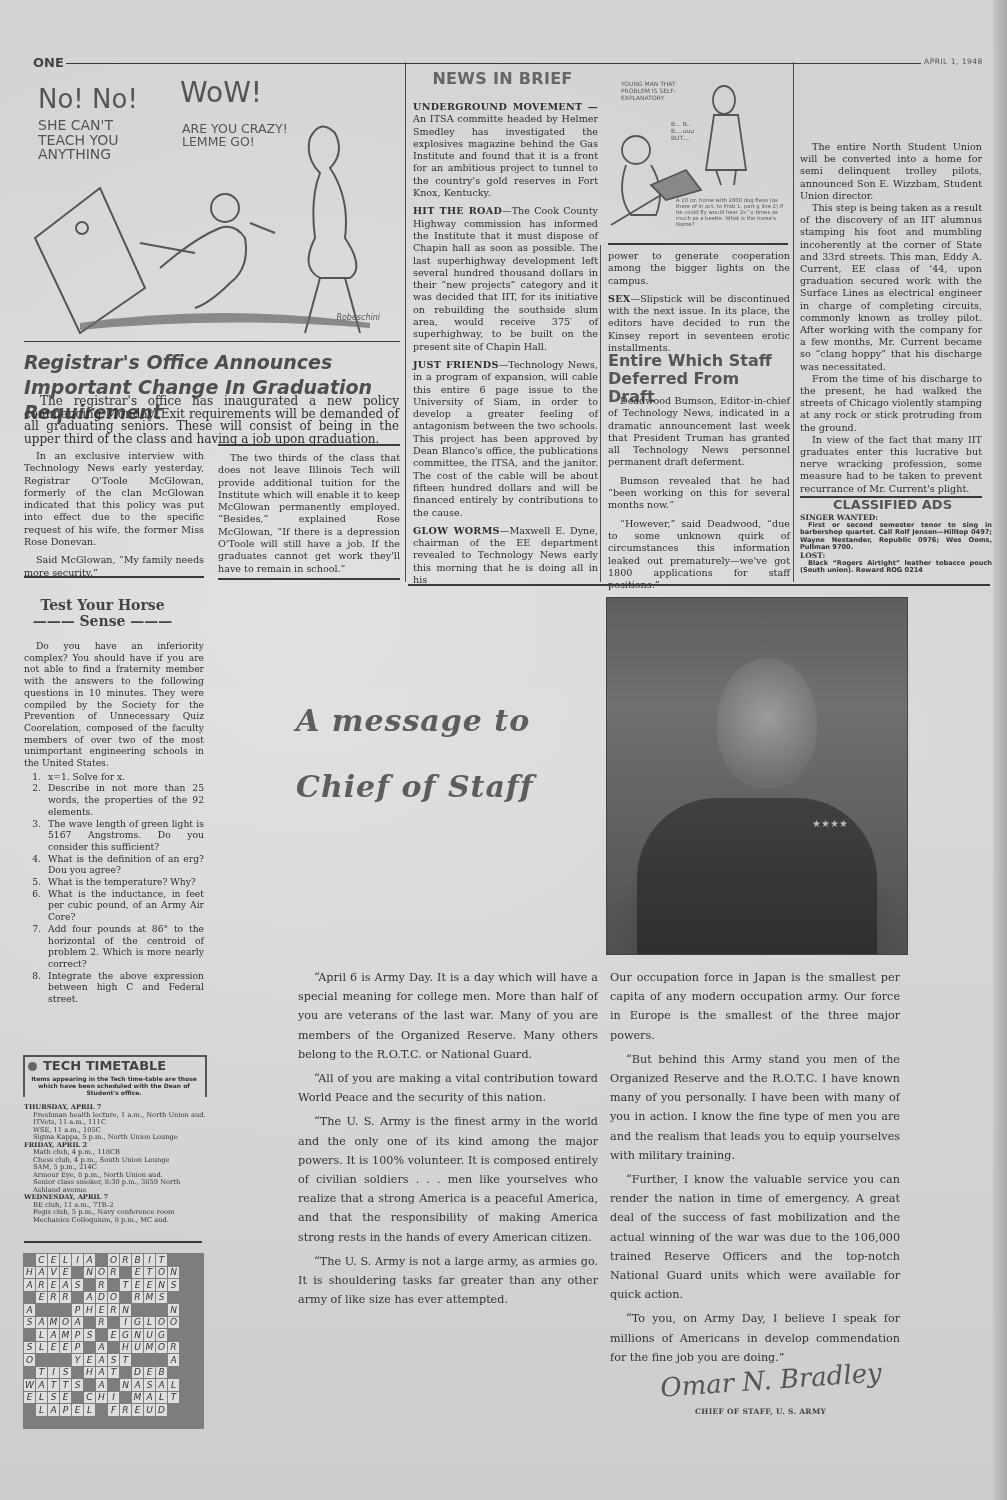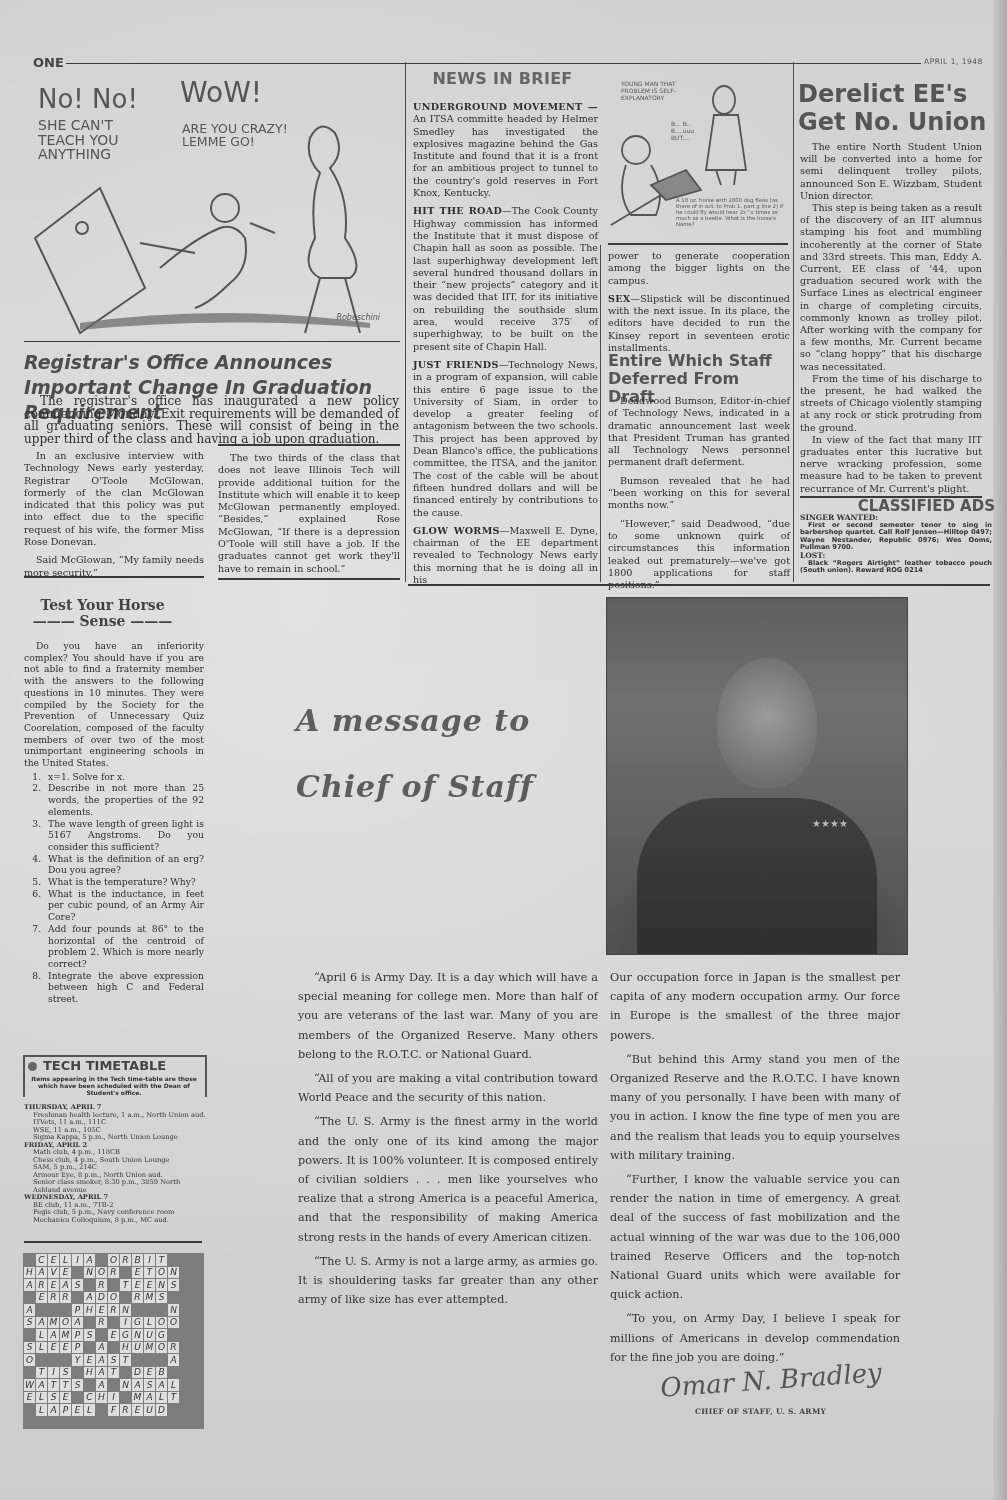--- a/index.html
+++ b/index.html
@@ -38,21 +38,21 @@
   .signature-art { position:absolute; right:10px; bottom:18px; font-family:"DejaVu Sans",sans-serif; font-style:italic; font-size:8px; color:#555; }
 
   .headline-main { left:24px; top:350px; width:380px; font-family:"DejaVu Sans", sans-serif; font-weight:bold; font-style:italic; font-size:19px; line-height:25px; color:#4d4d4d; }
   .lead { left:24px; top:395px; width:375px; font-size:12px; line-height:12.5px; text-align:justify; text-indent:16px; }
 
   .newsbrief-title { left:405px; top:69px; width:195px; text-align:center; font-family:"DejaVu Sans", sans-serif; font-weight:bold; font-size:16px; color:#666; letter-spacing:0.3px; }
 
   .h2 { font-family:"DejaVu Sans", sans-serif; font-weight:bold; color:#555; }
   .derelict { left:798px; top:80px; font-size:24px; line-height:28px; }
   .entire { left:608px; top:352px; font-size:16px; line-height:18px; }
-  .classified { left:790px; top:497px; width:205px; text-align:right; font-size:15px; }
+  .classified { left:790px; top:497px; width:205px; text-align:center; font-size:13px; }
   .ads { left:800px; top:514px; width:192px; font-family:"DejaVu Sans", sans-serif; font-size:6.6px; line-height:7.6px; font-weight:bold; color:#333; }
   .ads .ad-head { font-family:"DejaVu Serif", serif; font-size:7.5px; }
 
   .horse-title { left:0px; top:597px; width:205px; text-align:center; font-family:"DejaVu Serif", serif; font-weight:bold; font-size:14px; line-height:16px; color:#444; }
   .quiz { left:24px; top:640px; width:180px; font-size:9.2px; line-height:11.7px; }
   .quiz ol { margin:2px 0 0 0; padding-left:20px; }
   .quiz li { margin:0; padding-left:4px; }
 
   .timetable-box { left:23px; top:1055px; width:180px; height:40px; border:2px solid #555; border-bottom:none; }
   .timetable-title { left:28px; top:1058px; font-family:"DejaVu Sans", sans-serif; font-weight:bold; font-size:13px; color:#444; }
@@ -170,24 +170,20 @@
     <p class="noindent"><span class="kicker">SEX</span><span>—Slipstick will be discontinued with the next issue. In its place, the editors have decided to run the Kinsey report in seventeen erotic installments.</span></p>
   </div>
 
   <div class="abs h2 entire" style="width:180px;">Entire Which Staff Deferred From Draft</div>
   <div class="abs text" style="left:608px; top:395px; width:182px;">
     <p>Deadwood Bumson, Editor-in-chief of Technology News, indicated in a dramatic announcement last week that President Truman has granted all Technology News personnel permanent draft deferment.</p>
     <p>Bumson revealed that he had “been working on this for several months now.”</p>
     <p>“However,” said Deadwood, “due to some unknown quirk of circumstances this information leaked out prematurely—we've got 1800 applications for staff positions.”</p>
   </div>
 
-  <div class="abs h2 derelict">
-    <div>Derelict EE's</div>
-    <div>Get No. Union</div>
-  </div>
   <div class="abs text" style="left:800px; top:141px; width:182px; line-height:12.2px;">
     <p style="margin:0;">The entire North Student Union will be converted into a home for semi delinquent trolley pilots, announced Son E. Wizzbam, Student Union director.</p>
     <p style="margin:0;">This step is being taken as a result of the discovery of an IIT alumnus stamping his foot and mumbling incoherently at the corner of State and 33rd streets. This man, Eddy A. Current, EE class of '44, upon graduation secured work with the Surface Lines as electrical engineer in charge of completing circuits, commonly known as trolley pilot. After working with the company for a few months, Mr. Current became so “clang hoppy” that his discharge was necessitated.</p>
     <p style="margin:0;">From the time of his discharge to the present, he had walked the streets of Chicago violently stamping at any rock or stick protruding from the ground.</p>
     <p style="margin:0;">In view of the fact that many IIT graduates enter this lucrative but nerve wracking profession, some measure had to be taken to prevent recurrance of Mr. Current's plight.</p>
   </div>
   <div class="rule" style="left:800px; top:496px; width:182px;"></div>
   <div class="abs h2 classified">CLASSIFIED ADS</div>
   <div class="abs ads">
     <div class="ad-head">SINGER WANTED:</div>

